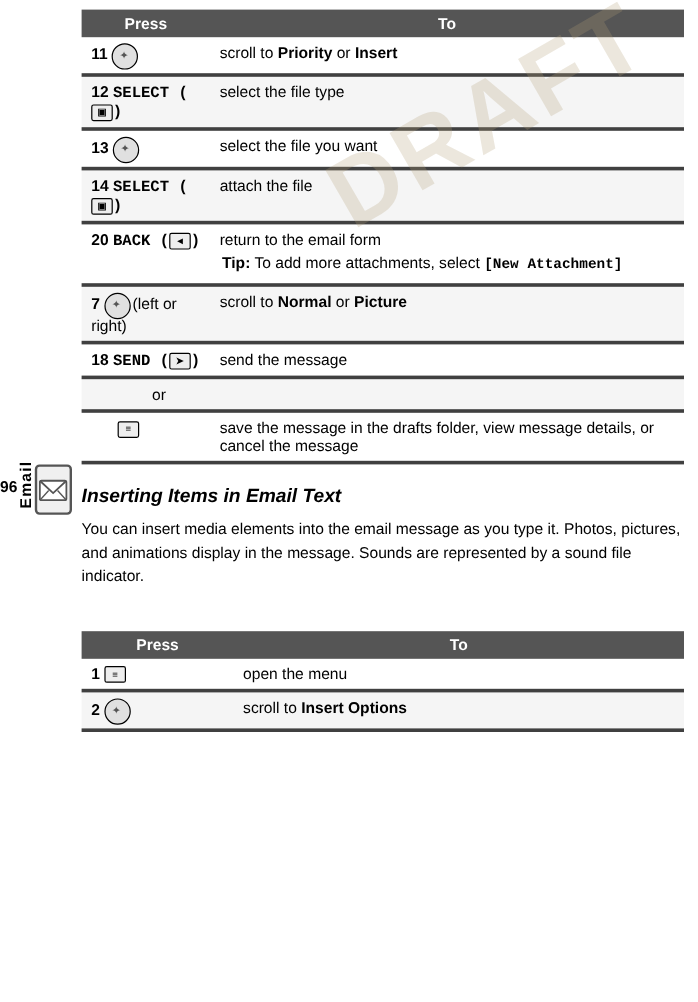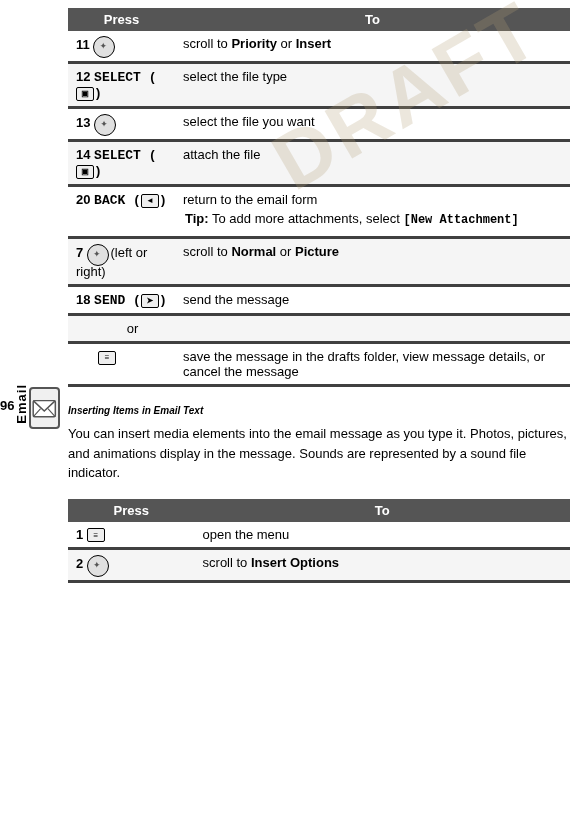--- a/index.html
+++ b/index.html
@@ -148,30 +148,30 @@
     }
 
     .or-row td {
       text-align: left;
       font-size: 13px;
       padding: 4px 8px;
     }
 
     
     .section-heading {
-      font-size: 10px;
+      font-size: 16px;
       font-weight: bold;
       font-style: italic;
       margin: 14px 0 8px 0;
     }
 
     .body-text {
       font-size: 13px;
       line-height: 1.5;
-      margin-bottom: 8px;
+      margin-bottom: 28px;
     }
 
     
     .second-table-container {
       margin-top: 8px;
     }
 
     
     .menu-icon-inline {
       display: inline-flex;

